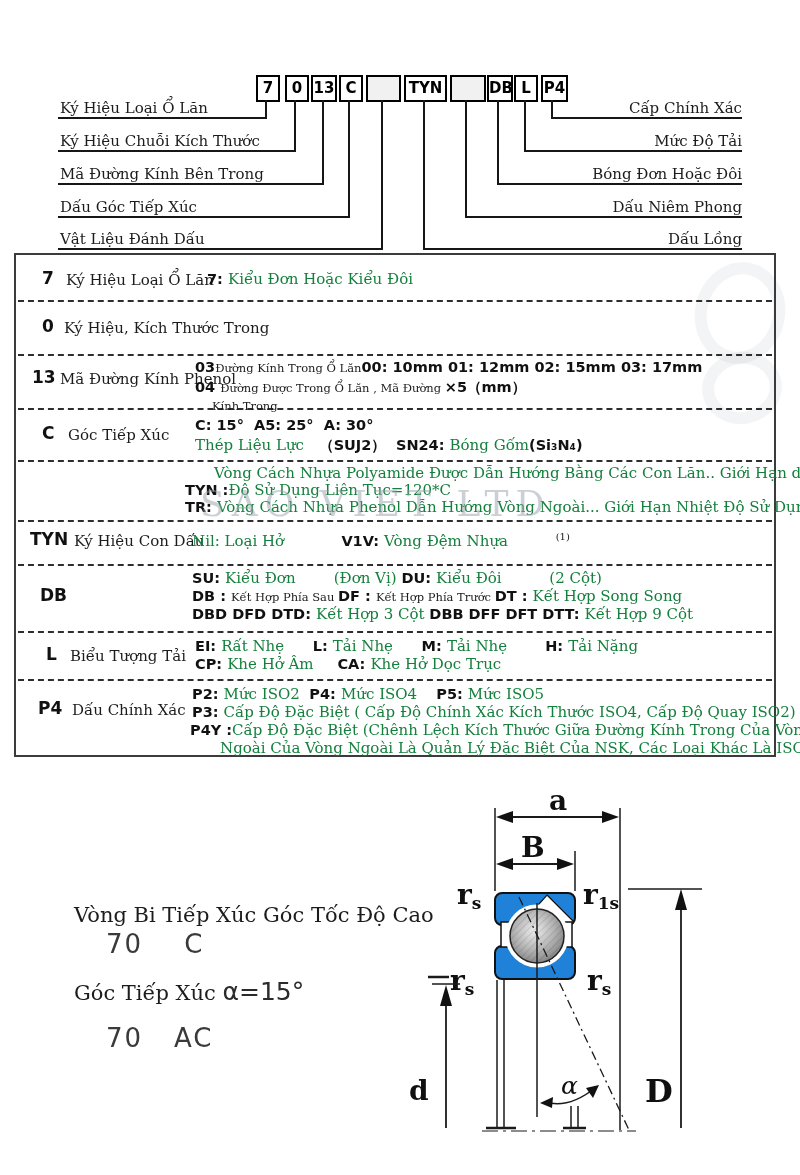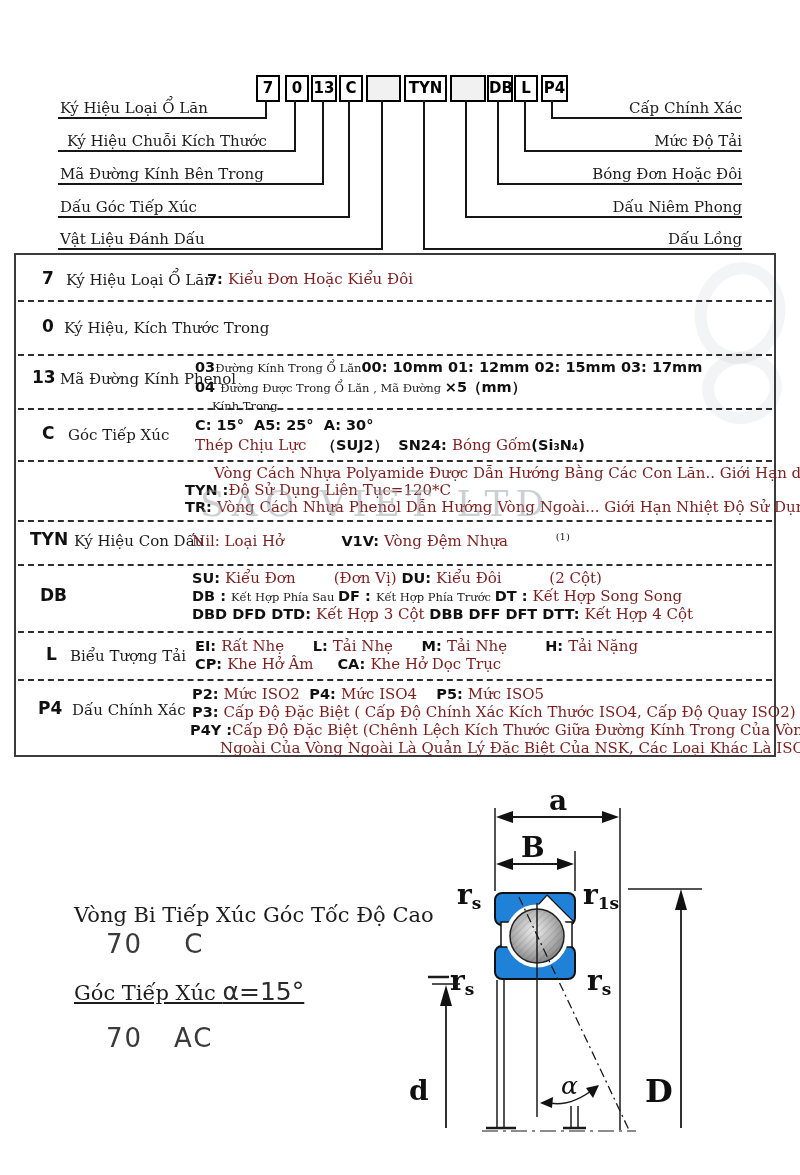--- a/index.html
+++ b/index.html
@@ -13,30 +13,30 @@
   .box.ghost{background:#f1f1f1;}
   .dlabel{position:absolute;font:15px "DejaVu Serif",serif;white-space:nowrap;}
   .dlabel.r{text-align:right;}
   
   #tbl{position:absolute;left:14px;top:253px;width:758px;height:500px;border:2px solid #3b3b3b;background:transparent;}
   .dash{position:absolute;left:2px;right:2px;border-top:2px dashed #2e2e2e;}
   .code{position:absolute;font:700 17px "DejaVu Sans",sans-serif;color:#111;white-space:nowrap;}
   .rname{position:absolute;font:15px "DejaVu Serif",serif;white-space:nowrap;}
   .tline{position:absolute;white-space:nowrap;line-height:1.1;}
   .run-b{font:700 14.5px "DejaVu Sans",sans-serif;color:#111;}
-  .run-n{font:15px "DejaVu Serif",serif;color:#7f1d1d;}
+  .run-n{font:15px "DejaVu Serif",serif;color:#15803d;}
   .run-s{font:11.5px "DejaVu Serif",serif;color:#1c1c1c;}
   .run-sp{font:10px "DejaVu Serif",serif;vertical-align:super;color:#1c1c1c;}
   #watermark{position:absolute;left:200px;top:483px;font:36px "DejaVu Serif",serif;
              letter-spacing:7px;color:#99a2ad;opacity:.5;z-index:9;white-space:nowrap;}
   .wmblob{position:absolute;border:12px solid #9aa4b0;border-radius:50%;opacity:.12;}
   
   .intro-title{position:absolute;font:21px "DejaVu Serif",serif;white-space:nowrap;}
   .intro-code{position:absolute;font:26px "DejaVu Sans",sans-serif;color:#3a3a3a;letter-spacing:2px;white-space:nowrap;}
-  .intro-angle{position:absolute;font:21px "DejaVu Serif",serif;white-space:nowrap;text-decoration:underline;}
+  .intro-angle{position:absolute;font:21px "DejaVu Serif",serif;white-space:nowrap;}
   .intro-alpha{font:25px "DejaVu Sans",sans-serif;color:#2b2b2b;}
   
   #draw{position:absolute;left:400px;top:780px;}
   #draw line,#draw path{stroke:#1a1a1a;}
   #draw text{fill:#101010;}
   .dim{font:600 28px "DejaVu Serif",serif;}
   .dimD{font:600 32px "DejaVu Serif",serif;}
   .sub{font-size:17px;}
   .alph{font:italic 25px "DejaVu Serif",serif;}
 </style>
@@ -52,21 +52,21 @@
     <div class="box" style="left:311px;width:22px">13</div>
     <div class="box" style="left:339px;width:20px">C</div>
     <div class="box ghost" style="left:366px;width:31px"></div>
     <div class="box" style="left:404px;width:39px">TYN</div>
     <div class="box ghost" style="left:450px;width:32px"></div>
     <div class="box" style="left:487px;width:22px">DB</div>
     <div class="box" style="left:514px;width:20px">L</div>
     <div class="box" style="left:541px;width:23px">P4</div>
 
     <div class="dlabel" style="left:60px;top:99px">Ký Hiệu Loại Ổ Lăn</div>
-    <div class="dlabel" style="left:67px;top:132px">Ký Hiệu Chuỗi Kích Thước</div>
+    <div class="dlabel" style="left:60px;top:132px">Ký Hiệu Chuỗi Kích Thước</div>
     <div class="dlabel" style="left:60px;top:165px">Mã Đường Kính Bên Trong</div>
     <div class="dlabel" style="left:60px;top:198px">Dấu Góc Tiếp Xúc</div>
     <div class="dlabel" style="left:60px;top:230px">Vật Liệu Đánh Dấu</div>
     <div class="hl" style="left:58px;top:117px;width:209px"></div>
     <div class="hl" style="left:58px;top:150px;width:238px"></div>
     <div class="hl" style="left:58px;top:183px;width:266px"></div>
     <div class="hl" style="left:58px;top:216px;width:292px"></div>
     <div class="hl" style="left:58px;top:248px;width:325px"></div>
     <div class="vl" style="left:265px;top:100px;height:18px"></div>
     <div class="vl" style="left:294px;top:100px;height:51px"></div>
@@ -114,34 +114,34 @@
 
     <span class="code" style="left:16px;top:112px">13</span>
     <span class="rname" style="left:44px;top:115px">Mã Đường Kính Phenol</span>
     <div class="tline" style="left:179px;top:103px"><span class="run-b">03</span><span class="run-s">Đường Kính Trong Ổ Lăn</span><span class="run-b">00: 10mm 01: 12mm 02: 15mm 03: 17mm</span></div>
     <div class="tline" style="left:179px;top:123px"><span class="run-b">04 </span><span class="run-s">Đường Được Trong Ổ Lăn , Mã Đường </span><span class="run-b">×5（mm）</span></div>
     <div class="tline" style="left:196px;top:141px"><span class="run-s">Kính Trong</span></div>
 
     <span class="code" style="left:26px;top:168px">C</span>
     <span class="rname" style="left:52px;top:171px">Góc Tiếp Xúc</span>
     <div class="tline" style="left:179px;top:161px"><span class="run-b">C: 15°&nbsp; A5: 25°&nbsp; A: 30°</span></div>
-    <div class="tline" style="left:179px;top:181px"><span class="run-n">Thép Chịu Lực</span><span class="run-b">&nbsp;&nbsp;&nbsp;（SUJ2）&nbsp;&nbsp;</span><span class="run-b">SN24: </span><span class="run-n">Bóng Gốm</span><span class="run-b">(Si₃N₄)</span></div>
+    <div class="tline" style="left:179px;top:181px"><span class="run-n">Thép Liệu Lực</span><span class="run-b">&nbsp;&nbsp;&nbsp;（SUJ2）&nbsp;&nbsp;</span><span class="run-b">SN24: </span><span class="run-n">Bóng Gốm</span><span class="run-b">(Si₃N₄)</span></div>
 
     <div class="tline" style="left:198px;top:209px"><span class="run-n">Vòng Cách Nhựa Polyamide Được Dẫn Hướng Bằng Các Con Lăn.. Giới Hạn d_n=1,4 Triệu Giới Hạn Nhiệt</span></div>
     <div class="tline" style="left:169px;top:226px"><span class="run-b">TYN :</span><span class="run-n">Độ Sử Dụng Liên Tục=120*C</span></div>
     <div class="tline" style="left:169px;top:243px"><span class="run-b">TR: </span><span class="run-n">Vòng Cách Nhựa Phenol Dẫn Hướng Vòng Ngoài... Giới Hạn Nhiệt Độ Sử Dụng Liên Tục=120*C</span></div>
 
     <span class="code" style="left:14px;top:274px">TYN</span>
     <span class="rname" style="left:58px;top:277px">Ký Hiệu Con Dấu</span>
     <div class="tline" style="left:176px;top:276px"><span class="run-n">Nil: Loại Hở</span><span class="run-n">&nbsp;&nbsp;&nbsp;&nbsp;&nbsp;&nbsp;&nbsp;&nbsp;&nbsp;&nbsp;&nbsp;&nbsp;</span><span class="run-b">V1V: </span><span class="run-n">Vòng Đệm Nhựa</span><span class="run-n">&nbsp;&nbsp;&nbsp;&nbsp;&nbsp;&nbsp;&nbsp;&nbsp;&nbsp;&nbsp;</span><span class="run-sp">(1)</span></div>
 
     <span class="code" style="left:24px;top:330px">DB</span>
     <div class="tline" style="left:176px;top:314px"><span class="run-b">SU: </span><span class="run-n">Kiểu Đơn</span><span class="run-n">&nbsp;&nbsp;&nbsp;&nbsp;&nbsp;&nbsp;&nbsp;&nbsp;</span><span class="run-n">(Đơn Vị) </span><span class="run-b">DU: </span><span class="run-n">Kiểu Đôi</span><span class="run-n">&nbsp;&nbsp;&nbsp;&nbsp;&nbsp;&nbsp;&nbsp;&nbsp;&nbsp;&nbsp;</span><span class="run-n">(2 Cột)</span></div>
     <div class="tline" style="left:176px;top:332px"><span class="run-b">DB : </span><span class="run-s">Kết Hợp Phía Sau </span><span class="run-b">DF : </span><span class="run-s">Kết Hợp Phía Trước </span><span class="run-b">DT : </span><span class="run-n">Kết Hợp Song Song</span></div>
-    <div class="tline" style="left:176px;top:350px"><span class="run-b">DBD  DFD  DTD: </span><span class="run-n">Kết Hợp 3 Cột </span><span class="run-b">DBB  DFF  DFT  DTT: </span><span class="run-n">Kết Hợp 4 Cột</span></div>
+    <div class="tline" style="left:176px;top:350px"><span class="run-b">DBD  DFD  DTD: </span><span class="run-n">Kết Hợp 3 Cột </span><span class="run-b">DBB  DFF  DFT  DTT: </span><span class="run-n">Kết Hợp 9 Cột</span></div>
 
     <span class="code" style="left:30px;top:389px">L</span>
     <span class="rname" style="left:54px;top:392px">Biểu Tượng Tải</span>
     <div class="tline" style="left:179px;top:382px"><span class="run-b">EI: </span><span class="run-n">Rất Nhẹ</span><span class="run-n">&nbsp;&nbsp;&nbsp;&nbsp;&nbsp;&nbsp;</span><span class="run-b">L: </span><span class="run-n">Tải Nhẹ</span><span class="run-n">&nbsp;&nbsp;&nbsp;&nbsp;&nbsp;&nbsp;</span><span class="run-b">M: </span><span class="run-n">Tải Nhẹ</span><span class="run-n">&nbsp;&nbsp;&nbsp;&nbsp;&nbsp;&nbsp;&nbsp;&nbsp;</span><span class="run-b">H: </span><span class="run-n">Tải Nặng</span></div>
     <div class="tline" style="left:179px;top:400px"><span class="run-b">CP: </span><span class="run-n">Khe Hở Âm</span><span class="run-n">&nbsp;&nbsp;&nbsp;&nbsp;&nbsp;</span><span class="run-b">CA: </span><span class="run-n">Khe Hở Dọc Trục</span></div>
 
     <span class="code" style="left:22px;top:443px">P4</span>
     <span class="rname" style="left:56px;top:446px">Dấu Chính Xác</span>
     <div class="tline" style="left:176px;top:430px"><span class="run-b">P2: </span><span class="run-n">Mức ISO2&nbsp;&nbsp;</span><span class="run-b">P4: </span><span class="run-n">Mức ISO4&nbsp;&nbsp;&nbsp;&nbsp;</span><span class="run-b">P5: </span><span class="run-n">Mức ISO5</span></div>
     <div class="tline" style="left:176px;top:448px"><span class="run-b">P3: </span><span class="run-n">Cấp Độ Đặc Biệt ( Cấp Độ Chính Xác Kích Thước ISO4, Cấp Độ Quay ISO2)</span></div>

